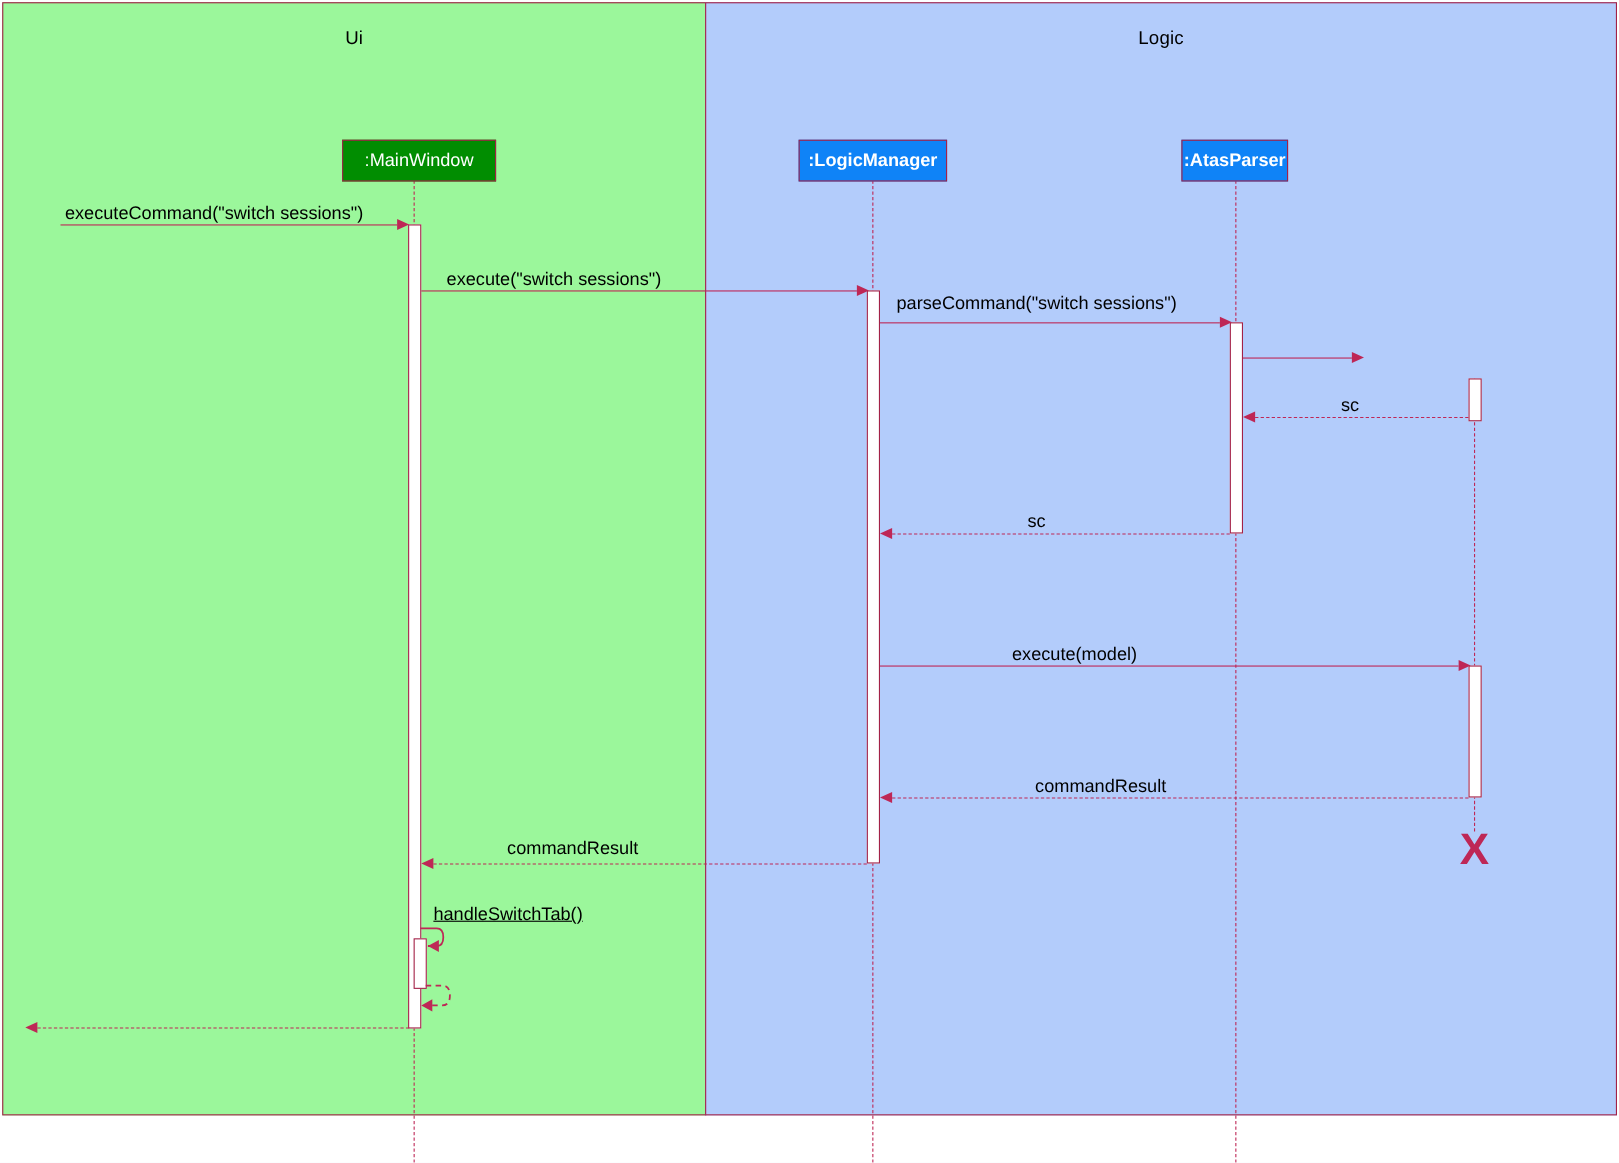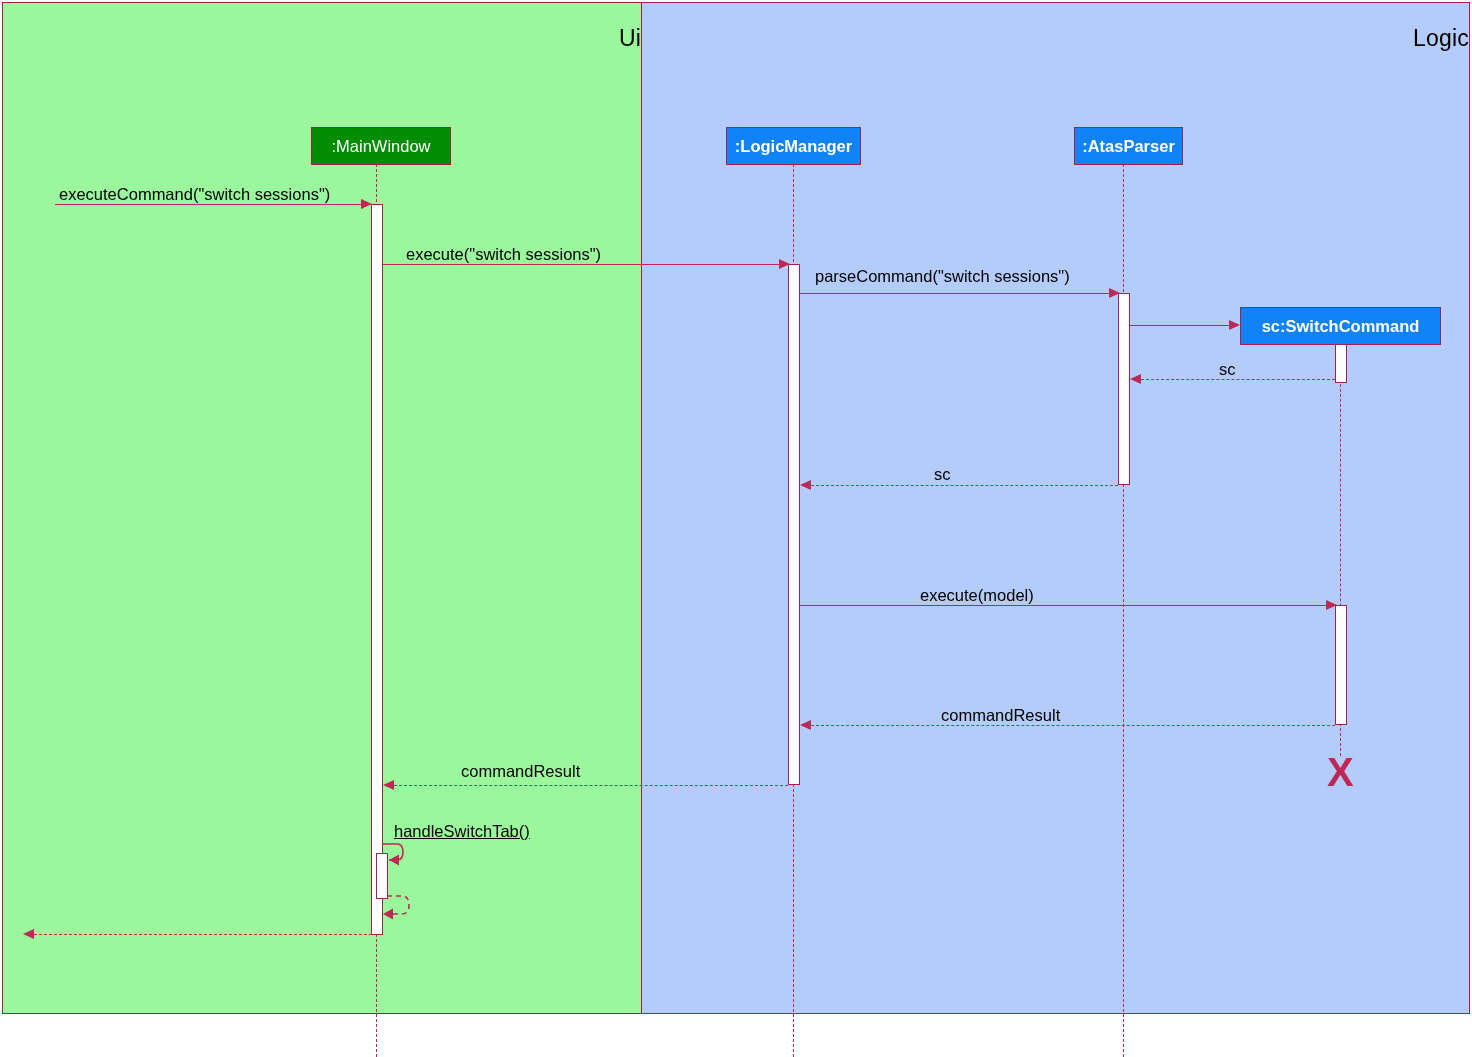--- a/index.html
+++ b/index.html
@@ -21,22 +21,22 @@
     position: absolute;
     box-sizing: border-box;
     border: 1.5px solid #A32147;
   }
   .panel-ui   { left: 2px;   top: 2px; width: 640px;  height: 1012px; background: #9BF79B; }
   .panel-logic{ left: 641px; top: 2px; width: 829px;  height: 1012px; background: #B3CCFB; }
   .panel-title {
     position: absolute;
     top: 22px;
     width: 100%;
-    text-align: right;
-    font-size: 23px;
+    text-align: center;
+    font-size: 17px;
     color: #000000;
     letter-spacing: .2px;
   }
 
   
   .lifeline {
     position: absolute;
     width: 0;
     border-left: 1.6px dashed #BE2756;
   }
@@ -124,25 +124,22 @@
   <div class="lifeline" style="left:793px; top:164px;  height:893px;"></div>
   <div class="lifeline" style="left:1123px; top:164px; height:893px;"></div>
   <div class="lifeline" style="left:1340px; top:344px; height:412px;"></div>
 
   <div class="participant p-green" style="left:311px; top:127px; width:140px;">
     <span>:MainWindow</span>
   </div>
   <div class="participant p-blue" style="left:726px; top:127px; width:135px;">
     <span>:LogicManager</span>
   </div>
-  <div class="participant p-blue" style="left:1074px; top:127px; width:109px;">
+  <div class="participant p-blue" style="left:1074px; top:127px; width:97px;">
     <span>:AtasParser</span>
-  </div>
-  <div class="participant p-blue" style="left:1240px; top:307px; width:201px;">
-    <span>sc:SwitchCommand</span>
   </div>
 
   <div class="activation" style="left:371px;  top:204px; height:731px;"></div>
   <div class="activation" style="left:376px;  top:853px; height:46px;"></div>
   <div class="activation" style="left:788px;  top:264px; height:521px;"></div>
   <div class="activation" style="left:1118px; top:293px; height:192px;"></div>
   <div class="activation" style="left:1335px; top:344px; height:39px;"></div>
   <div class="activation" style="left:1335px; top:605px; height:120px;"></div>
 
   <div class="msg-line" style="left:55px; top:204px; width:306px;"></div>

